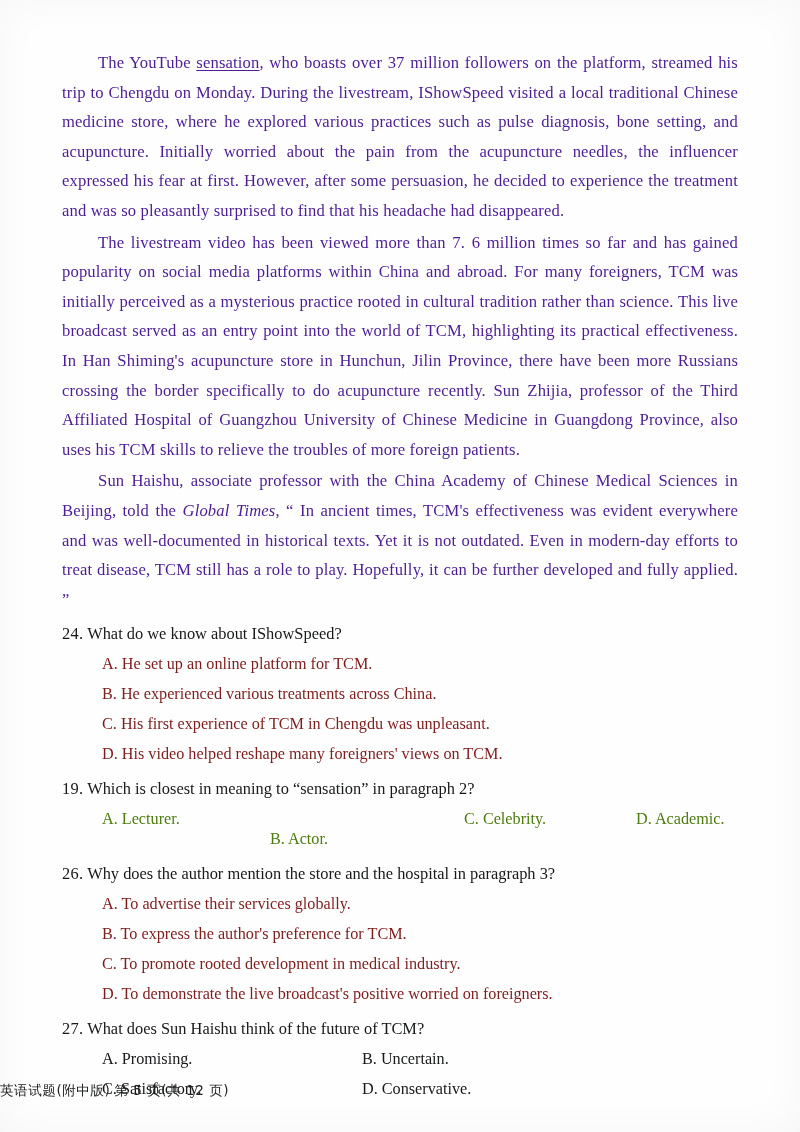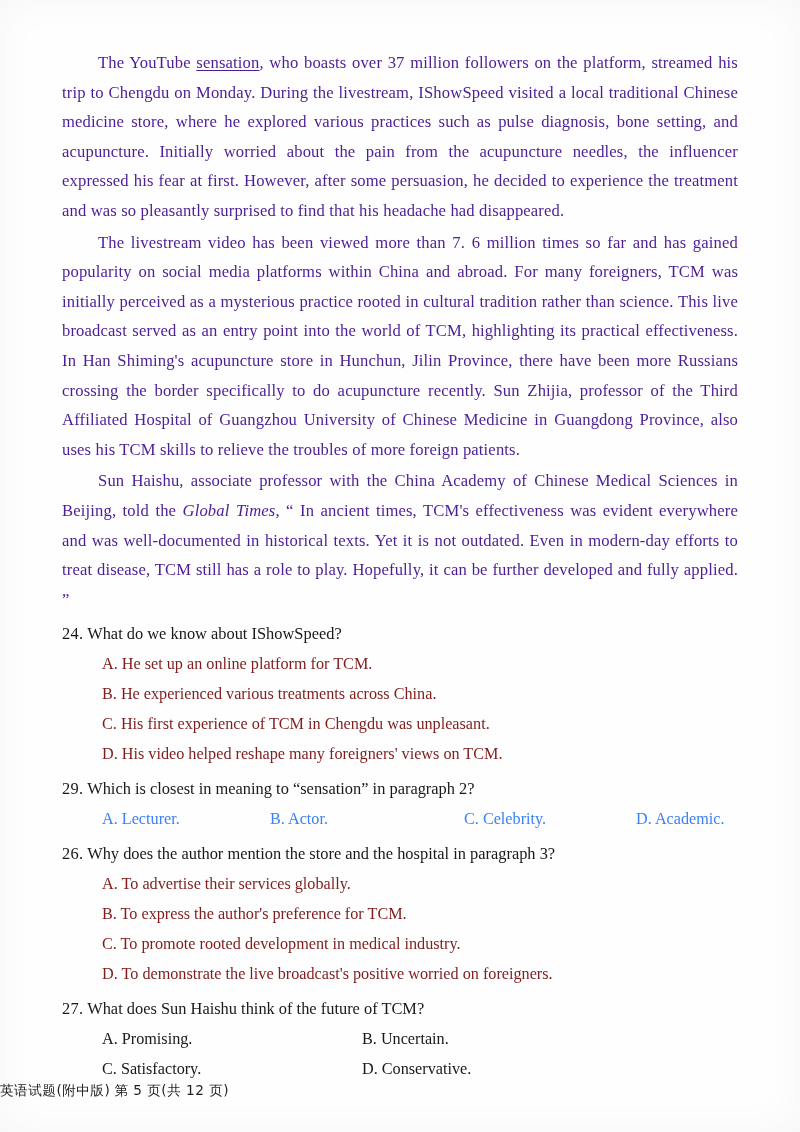--- a/index.html
+++ b/index.html
@@ -56,25 +56,25 @@
     line-height: 30px;
     margin: 0;
     padding-left: 40px;
     color: #7f1d1d;
   }
   .opt-row {
     display: flex;
     padding-left: 40px;
     font-size: 16.2px;
     line-height: 30px;
-    color: #3b82f6;
+    color: #4d7c0f;
   }
   .opt-row > span { display: inline-block; }
   .opt-c1 { width: 168px; }
-  .opt-c2 { width: 172px; }
+  .opt-c2 { width: 172px; margin-top: 20px; }
   .opt-c3 { width: 172px; margin-left: 22px; }
   .opt-row-2 {
     display: flex;
     padding-left: 40px;
     font-size: 16.2px;
     line-height: 30px;
     color: #17191a;
   }
   .opt-w1 { width: 260px; }
   .footer {
@@ -110,21 +110,21 @@
 
     <div class="q-block">
       <p class="q-stem"><span class="q-num">24.</span> <span>What do we know about IShowSpeed?</span></p>
       <p class="opt">A. He set up an online platform for TCM.</p>
       <p class="opt">B. He experienced various treatments across China.</p>
       <p class="opt">C. His first experience of TCM in Chengdu was unpleasant.</p>
       <p class="opt">D. His video helped reshape many foreigners' views on TCM.</p>
     </div>
 
     <div class="q-block">
-      <p class="q-stem"><span class="q-num">29.</span> <span>Which is closest in meaning to “sensation” in paragraph 2?</span></p>
+      <p class="q-stem"><span class="q-num">19.</span> <span>Which is closest in meaning to “sensation” in paragraph 2?</span></p>
       <div class="opt-row">
         <span class="opt-c1">A. Lecturer.</span>
         <span class="opt-c2">B. Actor.</span>
         <span class="opt-c3">C. Celebrity.</span>
         <span>D. Academic.</span>
       </div>
     </div>
 
     <div class="q-block">
       <p class="q-stem"><span class="q-num">26.</span> <span>Why does the author mention the store and the hospital in paragraph 3?</span></p>

